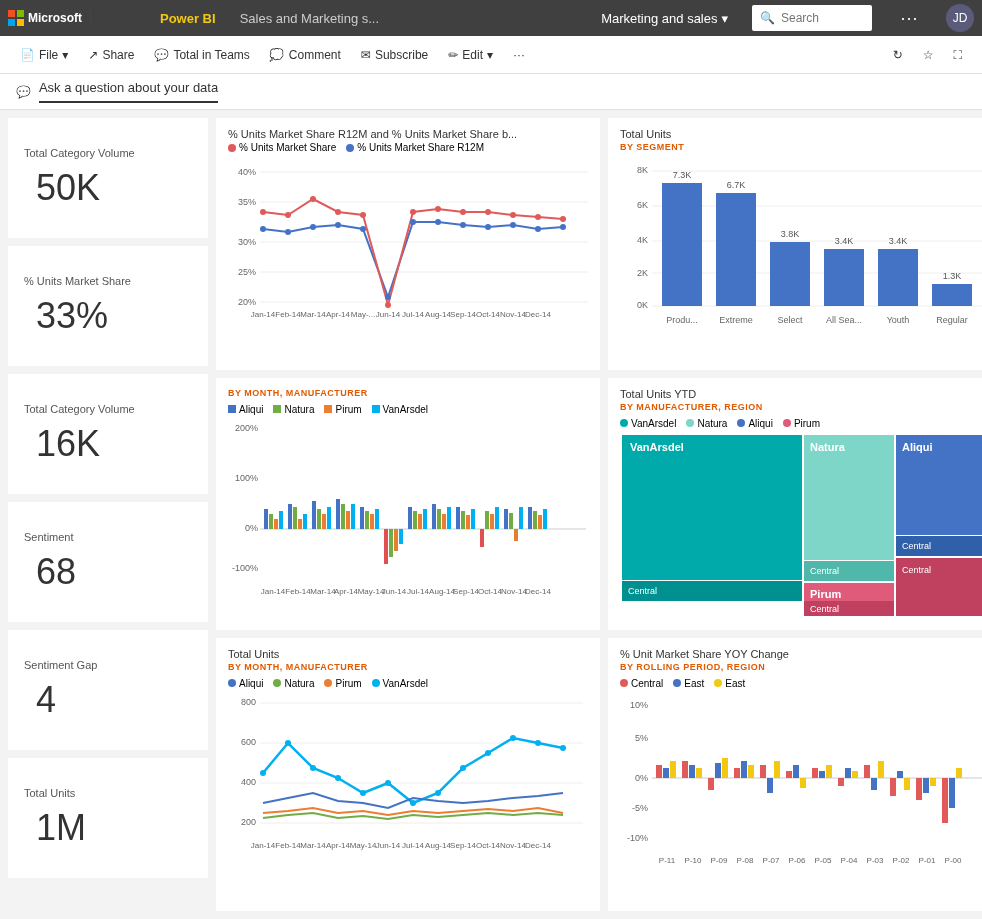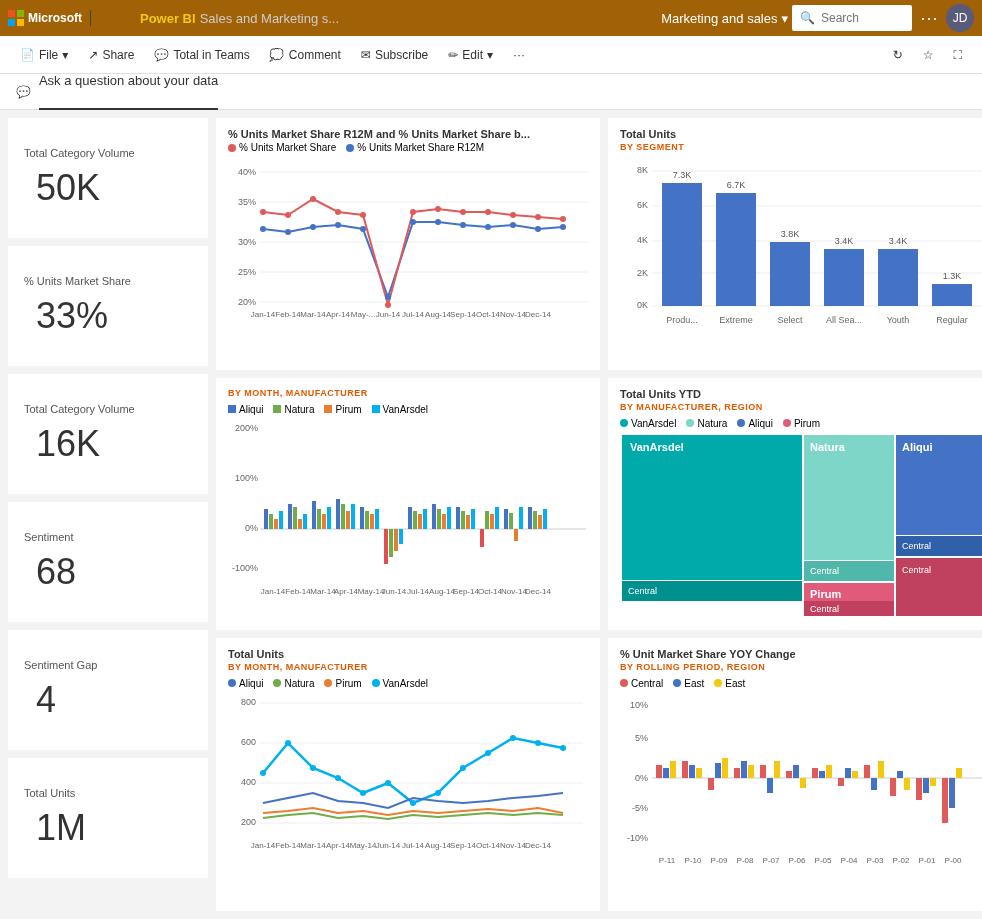--- a/index.html
+++ b/index.html
@@ -1,21 +1,21 @@
 <!DOCTYPE html>
 <html><head>
   <meta charset="utf-8">
   <style>
     * { box-sizing: border-box; margin: 0; padding: 0; }
     body { font-family: 'Segoe UI', Arial, sans-serif; background: #f3f3f3; font-size: 12px; width: 982px; height: 919px; overflow: hidden; }
 
     
     .top-nav {
-      display: flex; align-items: center; background: #a16207; color: white;
-      height: 36px; padding: 0 8px; gap: 4px;
+      display: flex; align-items: center; background: #404040; color: white;
+      height: 36px; padding: 0 8px; gap: 24px;
     }
     .ms-logo { display: flex; align-items: center; gap: 4px; font-size: 12px; font-weight: 600; padding-right: 8px; border-right: 1px solid #444; }
     .ms-squares { display: grid; grid-template-columns: 1fr 1fr; gap: 1px; width: 16px; height: 16px; }
     .ms-sq { width: 7px; height: 7px; }
     .ms-sq-r { background: #f25022; }
     .ms-sq-g { background: #7fba00; }
     .ms-sq-b { background: #00a4ef; }
     .ms-sq-y { background: #ffb900; }
     .pbi-logo { color: #f2c811; font-weight: 700; font-size: 13px; padding-left: 45px; }
     .nav-title { font-size: 13px; color: #ccc; }
@@ -40,21 +40,21 @@
       border-radius: 2px;
     }
     .toolbar-spacer { flex: 1; }
     .toolbar-right { display: flex; gap: 4px; }
 
     
     .ask-bar {
       display: flex; align-items: center; background: white; height: 36px;
       padding: 0 16px; gap: 8px; border-bottom: 1px solid #e0e0e0;
     }
-    .ask-bar-text { font-size: 13px; color: #333; border-bottom: 2px solid #333; padding-bottom: 20px; }
+    .ask-bar-text { font-size: 13px; color: #333; border-bottom: 2px solid #333; padding-bottom: 6px; }
 
     
     .dashboard {
       display: grid;
       grid-template-columns: 200px 1fr 380px;
       grid-template-rows: auto;
       gap: 0;
       padding: 8px;
       gap: 8px;
       background: #f3f3f3;
@@ -70,21 +70,21 @@
       background: white; padding: 12px 16px; display: flex; flex-direction: column;
       justify-content: center; min-height: 120px;
     }
     .kpi-label { font-size: 11px; color: #555; margin-bottom: 8px; }
     .kpi-value { font-size: 36px; font-weight: 300; color: #333; margin-left: 12px; }
 
     
     .chart-card {
       background: white; padding: 10px 12px; overflow: hidden;
     }
-    .chart-title { font-size: 11px; font-weight: 700; color: #333; margin-bottom: 2px; }
+    .chart-title { font-size: 11px; font-weight: 400; color: #333; margin-bottom: 2px; }
     .chart-subtitle { font-size: 9px; color: #e05a00; font-weight: 600; letter-spacing: 0.5px; margin-bottom: 6px; }
 
     
     .mid-col { display: flex; flex-direction: column; gap: 8px; }
 
     
     .right-col { display: flex; flex-direction: column; gap: 8px; }
 
     
     svg { overflow: visible; }

